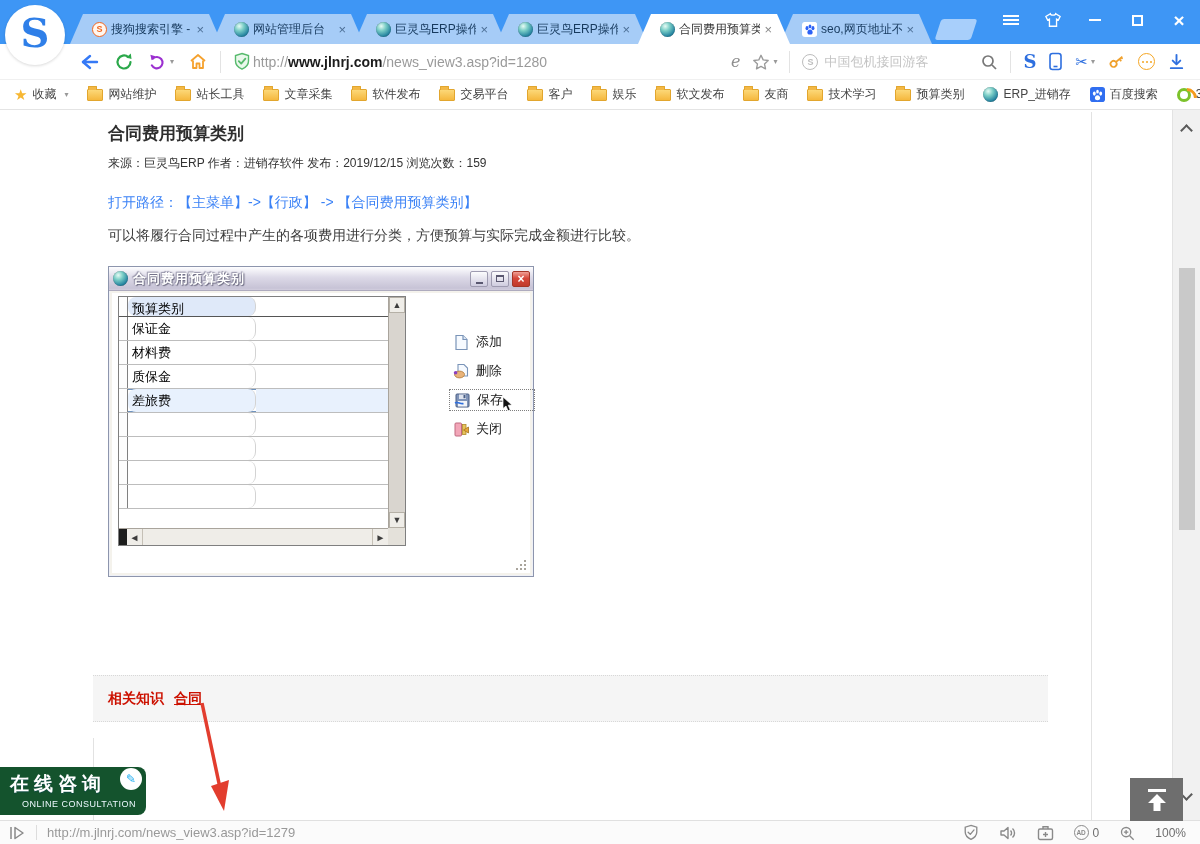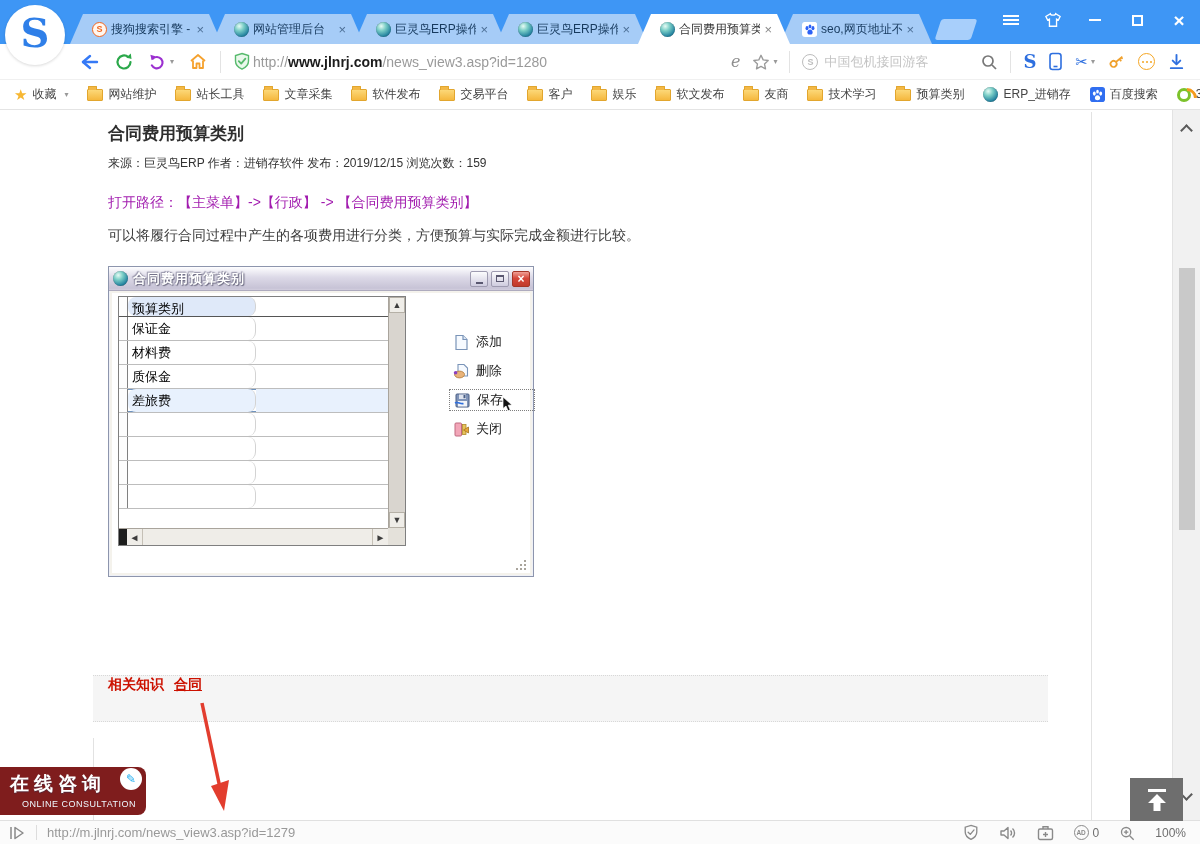--- a/index.html
+++ b/index.html
@@ -57,24 +57,24 @@
   .folder:before{content:"";position:absolute;top:-4px;left:0;width:7px;height:3px;background:#f3b845;border:1px solid #e2a62e;border-bottom:none;border-radius:1px 1px 0 0;}
   .star{color:#f7b733;font-size:15px;}
   .c360{width:14px;height:14px;border-radius:50%;border:3px solid #7cc22b;position:relative;flex:none;}
   .c360:after{content:"";position:absolute;left:-3px;top:-3px;width:14px;height:14px;border-radius:50%;border:3px solid transparent;border-top-color:#f59b1e;transform:rotate(45deg);}
   
   .content{position:absolute;left:0;top:110px;width:1200px;height:710px;background:#fff;overflow:hidden;}
   .colborder-r{position:absolute;left:1091px;top:2px;height:708px;width:1px;background:#e2e2e2;}
   .colborder-l{position:absolute;left:93px;top:628px;height:82px;width:1px;background:#e2e2e2;}
   .atitle{position:absolute;left:108px;top:12px;font-size:17px;font-weight:bold;color:#2e2e2e;}
   .ameta{position:absolute;left:108px;top:45px;font-size:12px;color:#333;}
-  .apath{position:absolute;left:108px;top:84px;font-size:14px;color:#a21caf;}
+  .apath{position:absolute;left:108px;top:84px;font-size:14px;color:#3b82f6;}
   .adesc{position:absolute;left:108px;top:117px;font-size:14px;color:#3c3c3c;font-family:Liberation Mono, monospace;}
   .related{position:absolute;left:93px;top:565px;width:955px;height:47px;background:#f5f5f5;
-           border-top:1px dotted #d8d8d8;border-bottom:1px dotted #d8d8d8;display:flex;padding-left:15px;font-size:14px;}
+           border-top:1px dotted #d8d8d8;border-bottom:1px dotted #d8d8d8;display:flex;align-items:center;padding-left:15px;font-size:14px;}
   .related .rl{color:#cc1100;font-weight:bold;}
   .related a{color:#cc1100;text-decoration:underline;margin-left:10px;font-weight:bold;cursor:pointer;}
   .redarrow{position:absolute;left:193px;top:588px;}
   
   .xp{position:absolute;left:108px;top:156px;width:426px;height:311px;background:#f4f2ec;
       border:1px solid #8d95ad;box-shadow:inset 0 0 0 1px #eef0f6;}
   .xp-title{height:24px;background:linear-gradient(#fefeff,#dcd9e7 45%,#c7c3d6 92%,#d2cede);display:flex;align-items:center;
             padding:0 3px 0 4px;border-bottom:1px solid #aeabbe;}
   .xp-title .xt{flex:1;font-size:13px;font-weight:bold;color:#fff;letter-spacing:1px;margin-left:5px;
                 text-shadow:1px 1px 1px #6d6b82,-1px -1px 1px #9a98ac,0 0 2px #77758c;}
@@ -112,21 +112,21 @@
   .cursor{position:absolute;left:390px;top:104px;}
   .grip{position:absolute;right:4px;bottom:3px;width:10px;height:10px;}
   .grip i{position:absolute;width:2px;height:2px;background:#a9a49c;box-shadow:-1px -1px 0 #fff;}
   
   .pgsb{position:absolute;left:1172px;top:110px;width:28px;height:710px;background:#f1f1f1;border-left:1px solid #e3e3e3;}
   .pgchev{position:absolute;left:9px;width:9px;height:9px;border-top:2px solid #5a5a5a;border-left:2px solid #5a5a5a;}
   .pgchev.up{top:16px;transform:rotate(45deg);}
   .pgchev.dn{top:680px;transform:rotate(225deg);}
   .pgthumb{position:absolute;left:6px;top:158px;width:16px;height:262px;background:#c9c9c9;}
   
-  .consult{position:absolute;left:0;top:767px;width:146px;height:48px;background:#7f1d1d;border-radius:0 8px 8px 0;z-index:30;color:#fff;}
+  .consult{position:absolute;left:0;top:767px;width:146px;height:48px;background:#14532d;border-radius:0 8px 8px 0;z-index:30;color:#fff;}
   .consult .l1{font-size:19px;font-weight:bold;letter-spacing:5px;padding:4px 0 0 10px;text-shadow:0 1px 1px rgba(0,60,110,.35);}
   .consult .l2{font-size:9px;letter-spacing:.5px;padding:2px 0 0 22px;color:#eef9ff;}
   .penc{position:absolute;right:4px;top:1px;width:22px;height:22px;border-radius:50%;background:#fff;display:flex;align-items:center;justify-content:center;color:#16aaf0;font-size:12px;}
   .btt{position:absolute;left:1130px;top:778px;width:53px;height:43px;background:#6e6e6e;z-index:25;display:flex;align-items:center;justify-content:center;}
   
   .statusbar{position:absolute;left:0;top:820px;width:1200px;height:24px;background:#fbfbfb;border-top:1px solid #e0e0e0;
              display:flex;align-items:center;font-size:13px;color:#999;padding:0 14px 0 8px;}
   .stsep{width:1px;height:15px;background:#ddd;margin:0 10px;}
   .strgrp{margin-left:auto;display:flex;align-items:center;gap:20px;color:#8a8a8a;}
   .adico{width:15px;height:15px;border-radius:50%;border:1.5px solid #8a8a8a;font-size:6.5px;display:flex;align-items:center;justify-content:center;color:#8a8a8a;font-weight:bold;}

